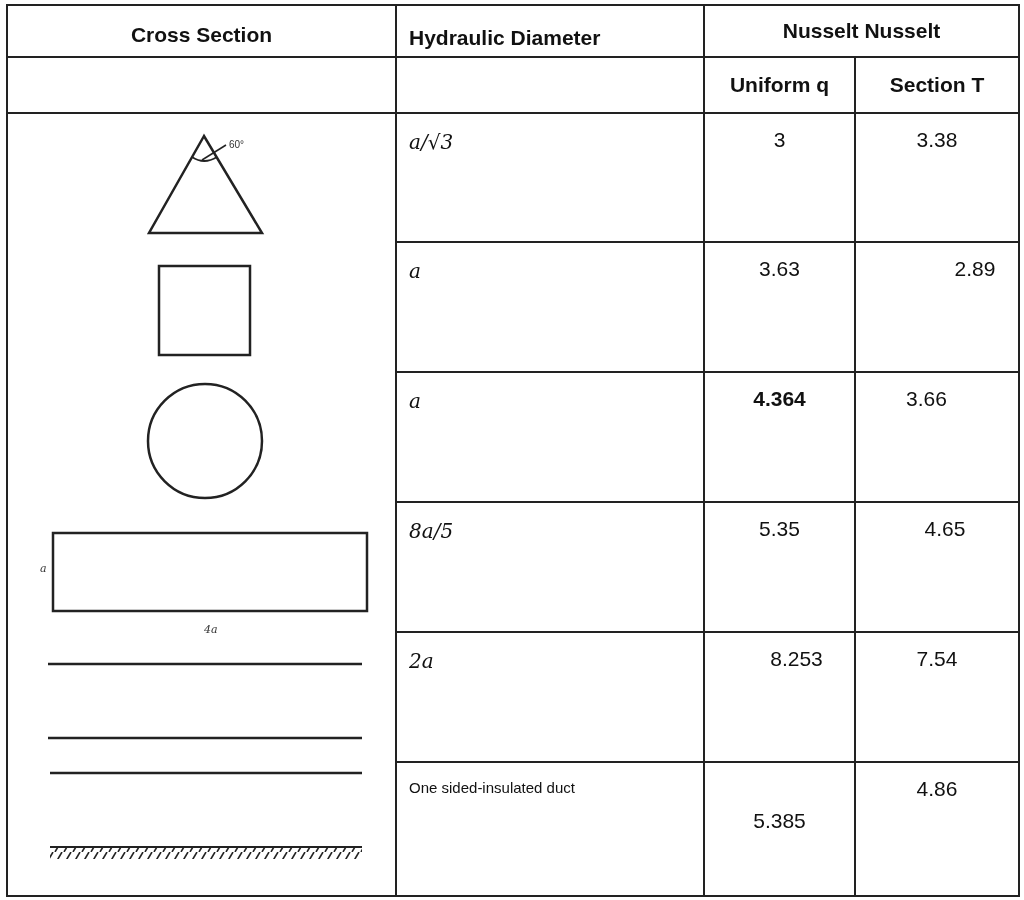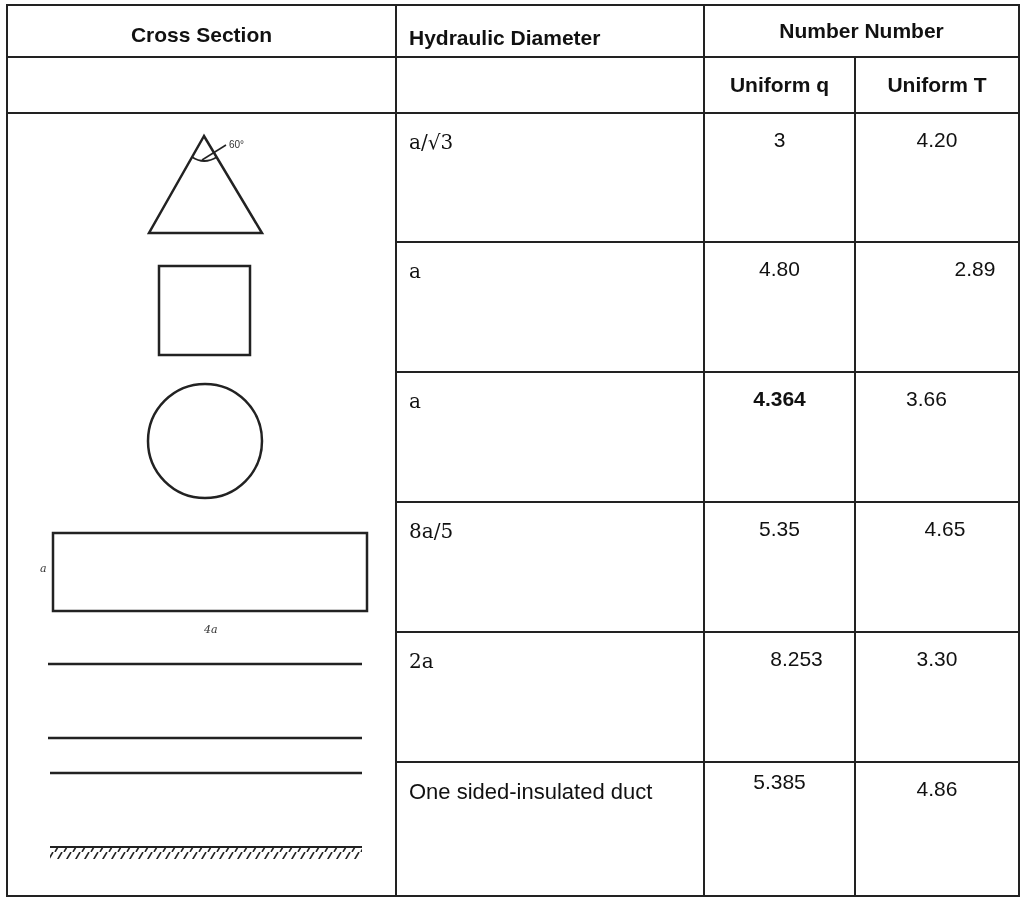--- a/index.html
+++ b/index.html
@@ -5,22 +5,22 @@
   html, body { margin:0; padding:0; background:#fff; }
   body { width:1024px; height:900px; position:relative; overflow:hidden; font-family:"Liberation Sans", sans-serif; color:#111; }
   .tbl { position:absolute; left:6px; top:4px; width:1014px; height:893px; border:2px solid #222; box-sizing:border-box; }
   .hline, .vline { position:absolute; background:#222; }
   .hline { height:2px; }
   .vline { width:2px; }
   .cell { position:absolute; box-sizing:border-box; }
   .hdr { font-weight:bold; font-size:21px; display:flex; align-items:center; justify-content:center; }
   .hdr.left { justify-content:flex-start; padding-left:12px; }
   .num { font-size:21px; text-align:center; padding-top:14px; }
-  .math { font-family:"DejaVu Serif", serif; font-size:20px; padding:16px 0 0 12px; }
-  .plain { font-size:22px; padding:16px 0 0 12px; }
+  .math { font-family:"DejaVu Serif", serif; font-style:italic; font-size:20px; padding:16px 0 0 12px; }
+  .plain { font-size:15px; padding:16px 0 0 12px; }
   .shape { position:absolute; }
 </style>
 </head>
 <body>
 
 <div class="tbl"></div>
 
 <div class="vline" style="left:395px; top:4px; height:893px;"></div>
 <div class="vline" style="left:703px; top:4px; height:893px;"></div>
 <div class="vline" style="left:854px; top:57px; height:840px;"></div>
@@ -28,23 +28,23 @@
 <div class="hline" style="left:6px; top:56px; width:1014px;"></div>
 <div class="hline" style="left:6px; top:112px; width:1014px;"></div>
 <div class="hline" style="left:395px; top:241px; width:625px;"></div>
 <div class="hline" style="left:395px; top:371px; width:625px;"></div>
 <div class="hline" style="left:395px; top:501px; width:625px;"></div>
 <div class="hline" style="left:395px; top:631px; width:625px;"></div>
 <div class="hline" style="left:395px; top:761px; width:625px;"></div>
 
 <div class="cell hdr" style="left:8px; top:6px; width:387px; height:58px;border-radius:19px;">Cross Section</div>
 <div class="cell hdr left" style="left:397px; top:6px; width:306px; height:64px;padding-left:12px;">Hydraulic Diameter</div>
-<div class="cell hdr" style="left:705px; top:6px; width:313px; height:50px;">Number Number</div>
+<div class="cell hdr" style="left:705px; top:6px; width:313px; height:50px;">Nusselt Nusselt</div>
 <div class="cell hdr" style="left:705px; top:58px; width:149px; height:54px;">Uniform q</div>
-<div class="cell hdr" style="left:856px; top:58px; width:162px; height:54px;">Uniform T</div>
+<div class="cell hdr" style="left:856px; top:58px; width:162px; height:54px;">Section T</div>
 
 <svg class="shape" style="left:0; top:0;" width="395" height="900">
   <g stroke="#222" stroke-width="2.5" fill="none">
     <polygon points="204,136 149,233 262,233"></polygon>
     <path d="M192,157 Q204,165 217,157" stroke-width="1.8"></path>
     <line x1="202" y1="160" x2="226" y2="145" stroke-width="1.5"></line>
   </g>
   <text x="229" y="148" font-size="10" font-family="Liberation Sans, sans-serif" fill="#333">60°</text>
   <rect x="159" y="266" width="91" height="89" fill="none" stroke="#222" stroke-width="2.5"></rect>
   <circle cx="205" cy="441" r="57" fill="none" stroke="#222" stroke-width="2.5"></circle>
@@ -60,33 +60,33 @@
     <line x1="50" y1="847" x2="362" y2="847" stroke-width="2"></line>
   </g>
   <pattern id="hatch" width="9" height="12" patternUnits="userSpaceOnUse">
     <line x1="8" y1="0" x2="1" y2="12" stroke="#222" stroke-width="1.6"></line>
   </pattern>
   <rect x="50" y="847" width="312" height="12" fill="url(#hatch)"></rect>
 </svg>
 
 <div class="cell math" style="left:397px; top:114px; width:306px;">a/√3</div>
 <div class="cell num" style="left:705px; top:114px; width:149px;">3</div>
-<div class="cell num" style="left:856px; top:114px; width:162px;">4.20</div>
+<div class="cell num" style="left:856px; top:114px; width:162px;">3.38</div>
 
 <div class="cell math" style="left:397px; top:243px; width:306px;">a</div>
-<div class="cell num" style="left:705px; top:243px; width:149px;">4.80</div>
+<div class="cell num" style="left:705px; top:243px; width:149px;">3.63</div>
 <div class="cell num" style="left:856px; top:243px; width:162px;margin-left:38px;">2.89</div>
 
 <div class="cell math" style="left:397px; top:373px; width:306px;">a</div>
 <div class="cell num" style="left:705px; top:373px; width:149px;font-weight:bold;">4.364</div>
 <div class="cell num" style="left:856px; top:373px; width:141px;">3.66</div>
 
 <div class="cell math" style="left:397px; top:503px; width:306px;">8a/5</div>
 <div class="cell num" style="left:705px; top:503px; width:149px;">5.35</div>
 <div class="cell num" style="left:856px; top:503px; width:178px;">4.65</div>
 
 <div class="cell math" style="left:397px; top:633px; width:306px;">2a</div>
 <div class="cell num" style="left:705px; top:633px; width:149px;padding-left:34px;">8.253</div>
-<div class="cell num" style="left:856px; top:633px; width:162px;">3.30</div>
+<div class="cell num" style="left:856px; top:633px; width:162px;">7.54</div>
 
 <div class="cell plain" style="left:397px; top:763px; width:306px;">One sided-insulated duct</div>
-<div class="cell num" style="left:705px; top:756px; width:149px;">5.385</div>
+<div class="cell num" style="left:705px; top:795px; width:149px;">5.385</div>
 <div class="cell num" style="left:856px; top:763px; width:162px;">4.86</div>
 
 </body></html>

